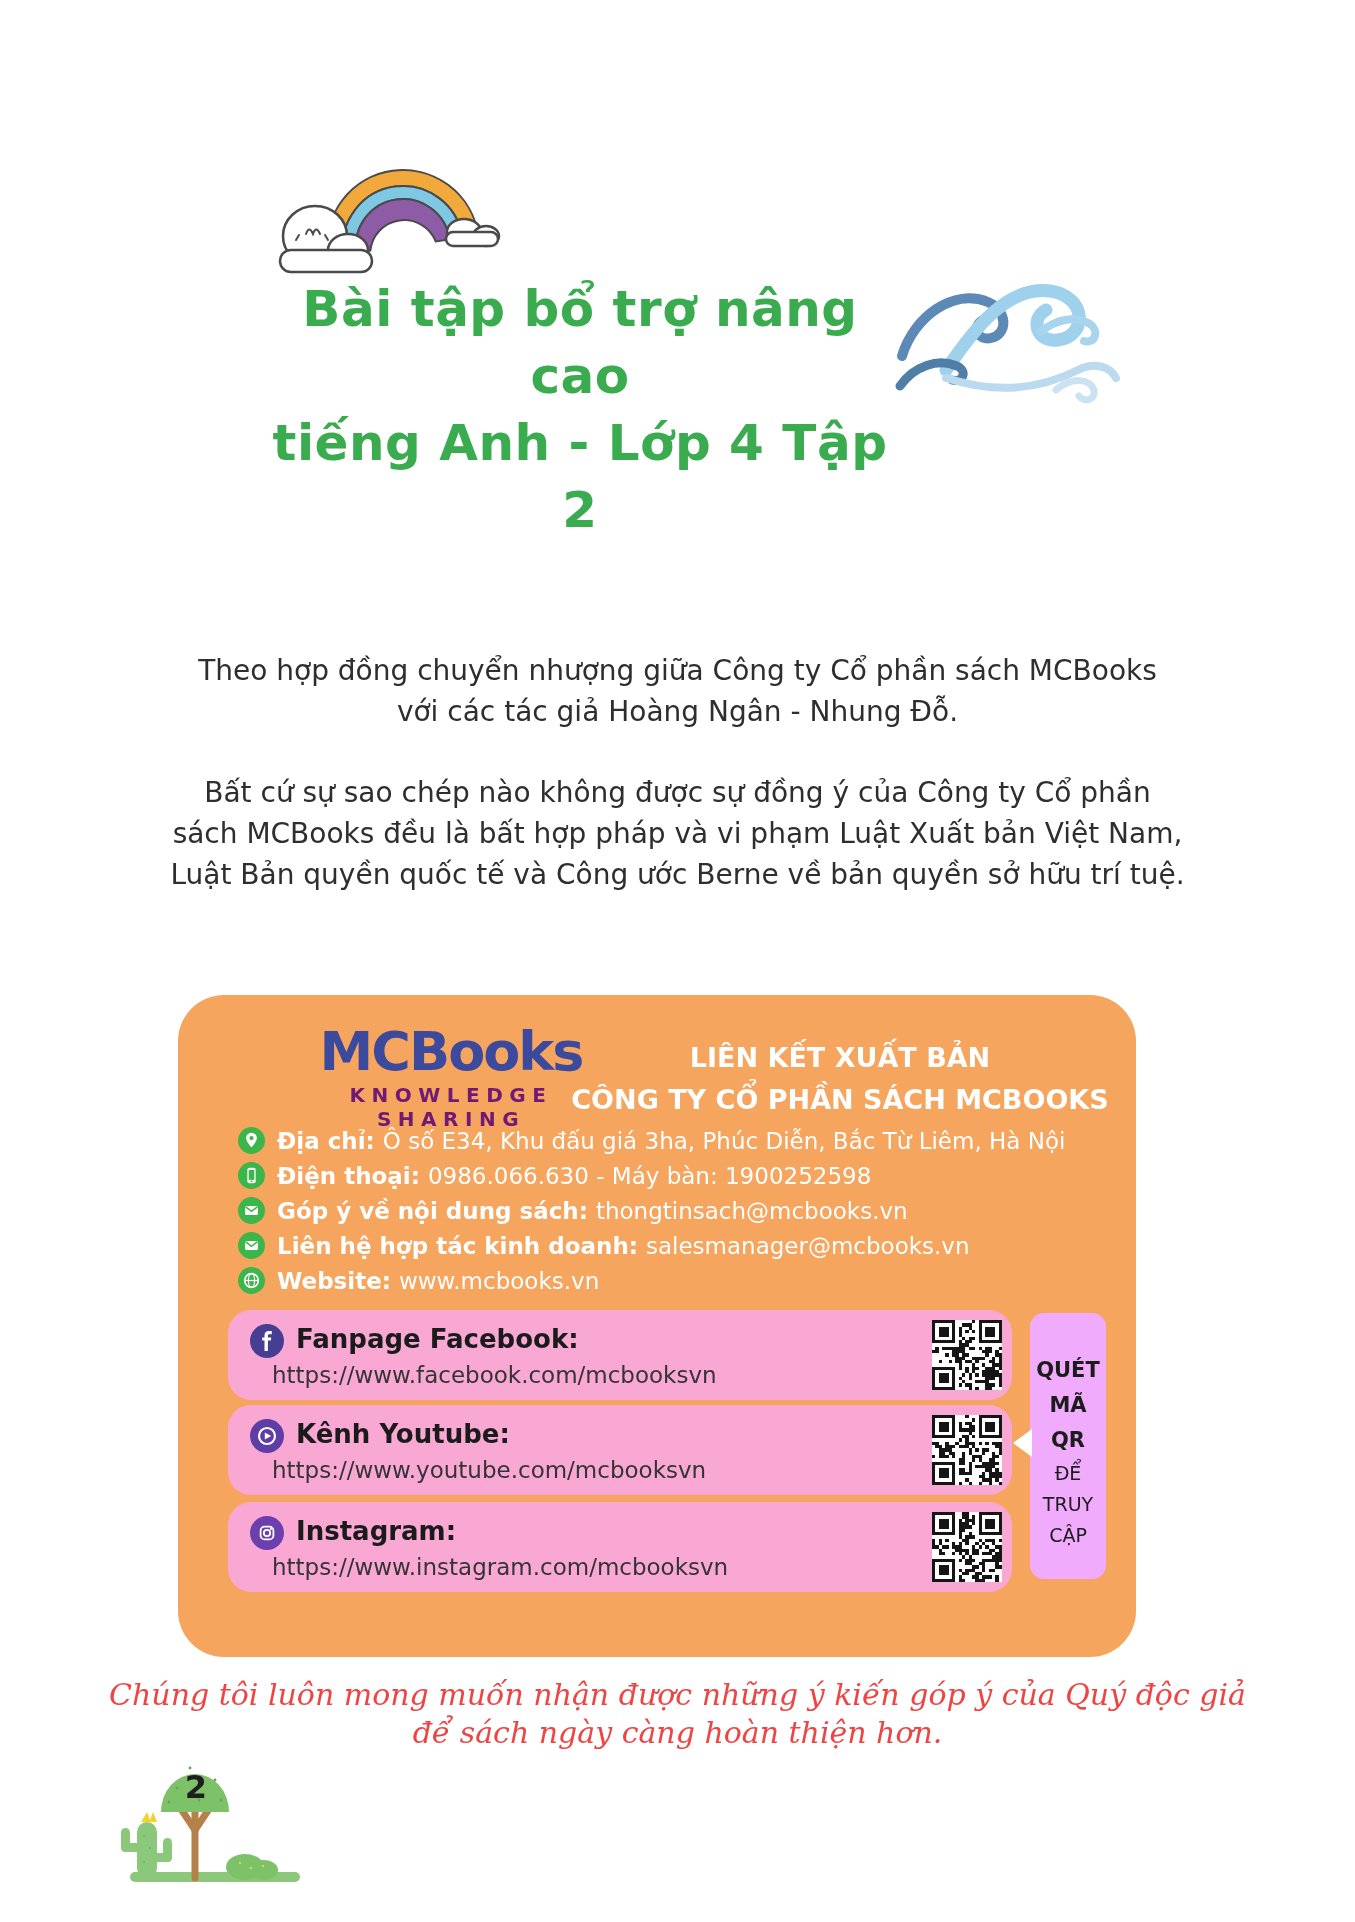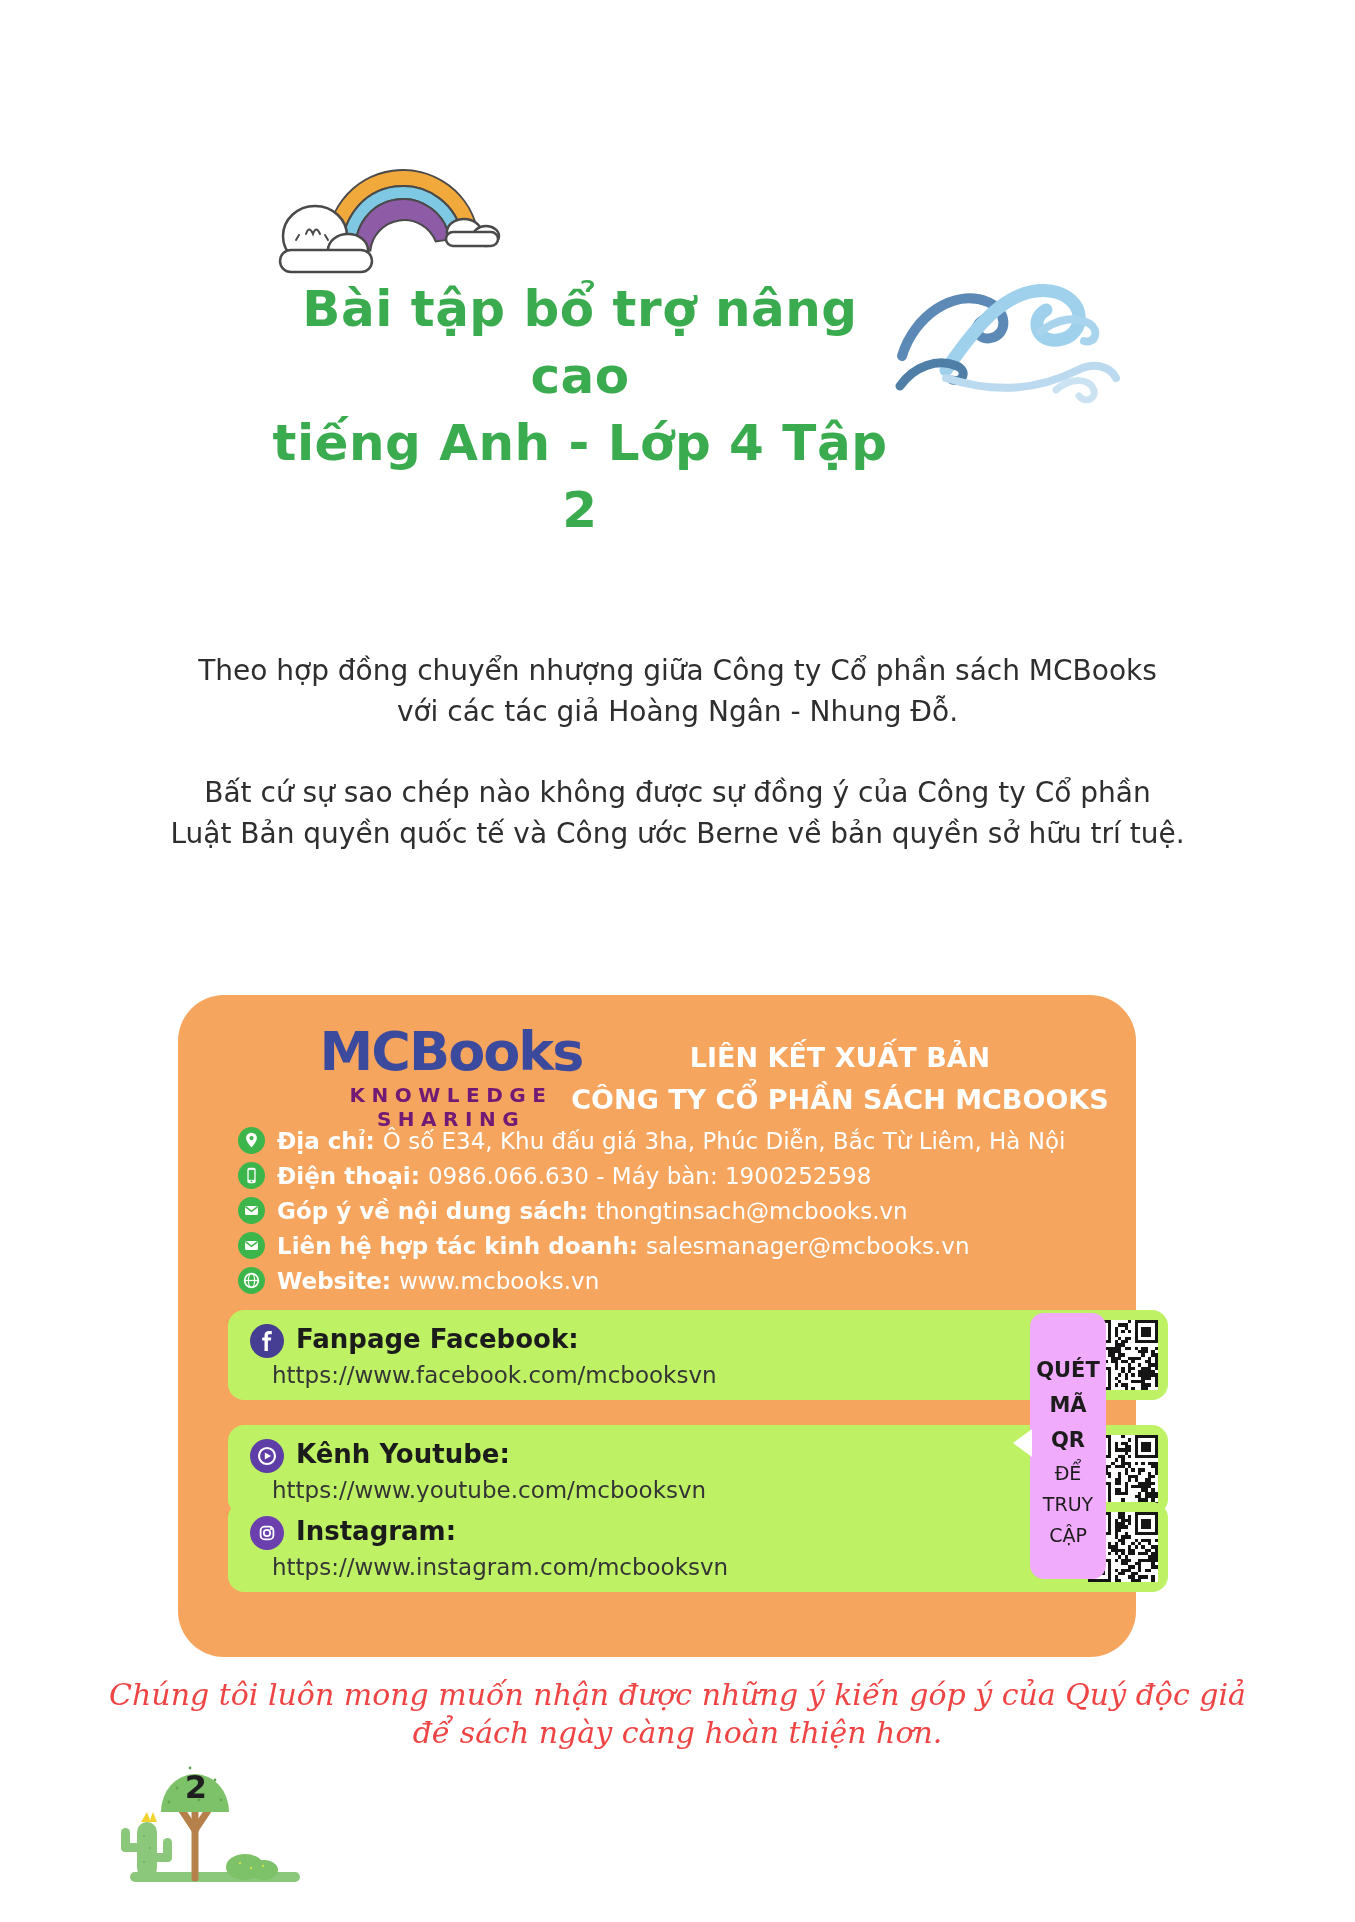--- a/index.html
+++ b/index.html
@@ -28,23 +28,23 @@
   .logo-tag{color:#701a75;font-weight:bold;font-size:20px;letter-spacing:6.5px;margin-top:4px;}
   .card-heading{position:absolute;left:392px;top:42px;width:540px;text-align:center;color:#ffffff;
                 font-weight:bold;font-size:27px;line-height:42px;}
 
   .contacts{position:absolute;left:60px;top:128px;}
   .contact-row{display:flex;align-items:center;height:35px;color:#ffffff;font-size:23px;white-space:nowrap;}
   .contact-icon{width:27px;height:27px;margin-right:12px;flex:0 0 auto;}
   .contact-label{font-weight:bold;margin-right:8px;}
   .contact-value{font-weight:normal;}
 
-  .social-row{position:absolute;left:50px;width:940px;height:90px;background:#bef264;border-radius:16px;}
+  .social-row{position:absolute;left:50px;width:784px;height:90px;background:#f9a8d4;border-radius:23px;}
   .social-row.r0{top:315px;}
-  .social-row.r1{top:430px;}
+  .social-row.r1{top:410px;}
   .social-row.r2{top:507px;}
   .social-icon{position:absolute;left:22px;top:14px;width:34px;height:34px;}
   .social-label{position:absolute;left:68px;top:14px;font-weight:bold;font-size:26px;color:#1b1b1b;}
   .social-url{position:absolute;left:44px;top:52px;font-size:23px;color:#343434;}
   .qr{position:absolute;right:10px;top:10px;width:70px;height:70px;}
 
   .qr-note{position:absolute;left:852px;top:318px;width:76px;height:266px;background:#f0abfc;
            border-radius:14px;text-align:center;padding-top:40px;box-sizing:border-box;}
   .qr-note .b{display:block;font-weight:bold;font-size:21px;line-height:35px;color:#1c1c1c;}
   .qr-note .l{display:block;font-weight:normal;font-size:19px;line-height:31px;color:#1c1c1c;}
@@ -101,20 +101,21 @@
     <div>tiếng Anh - Lớp 4 Tập 2</div>
   </div>
 
   <div class="copy p1">
     <div>Theo hợp đồng chuyển nhượng giữa Công ty Cổ phần sách MCBooks</div>
     <div>với các tác giả Hoàng Ngân - Nhung Đỗ.</div>
   </div>
 
   <div class="copy p2">
     <div>Bất cứ sự sao chép nào không được sự đồng ý của Công ty Cổ phần</div>
+    <div>sách MCBooks đều là bất hợp pháp và vi phạm Luật Xuất bản Việt Nam,</div>
     <div>Luật Bản quyền quốc tế và Công ước Berne về bản quyền sở hữu trí tuệ.</div>
   </div>
 
   <div class="card">
 
     <div class="logo">
       <div class="logo-name">MCBooks</div>
       <div class="logo-tag">KNOWLEDGE SHARING</div>
     </div>
 

